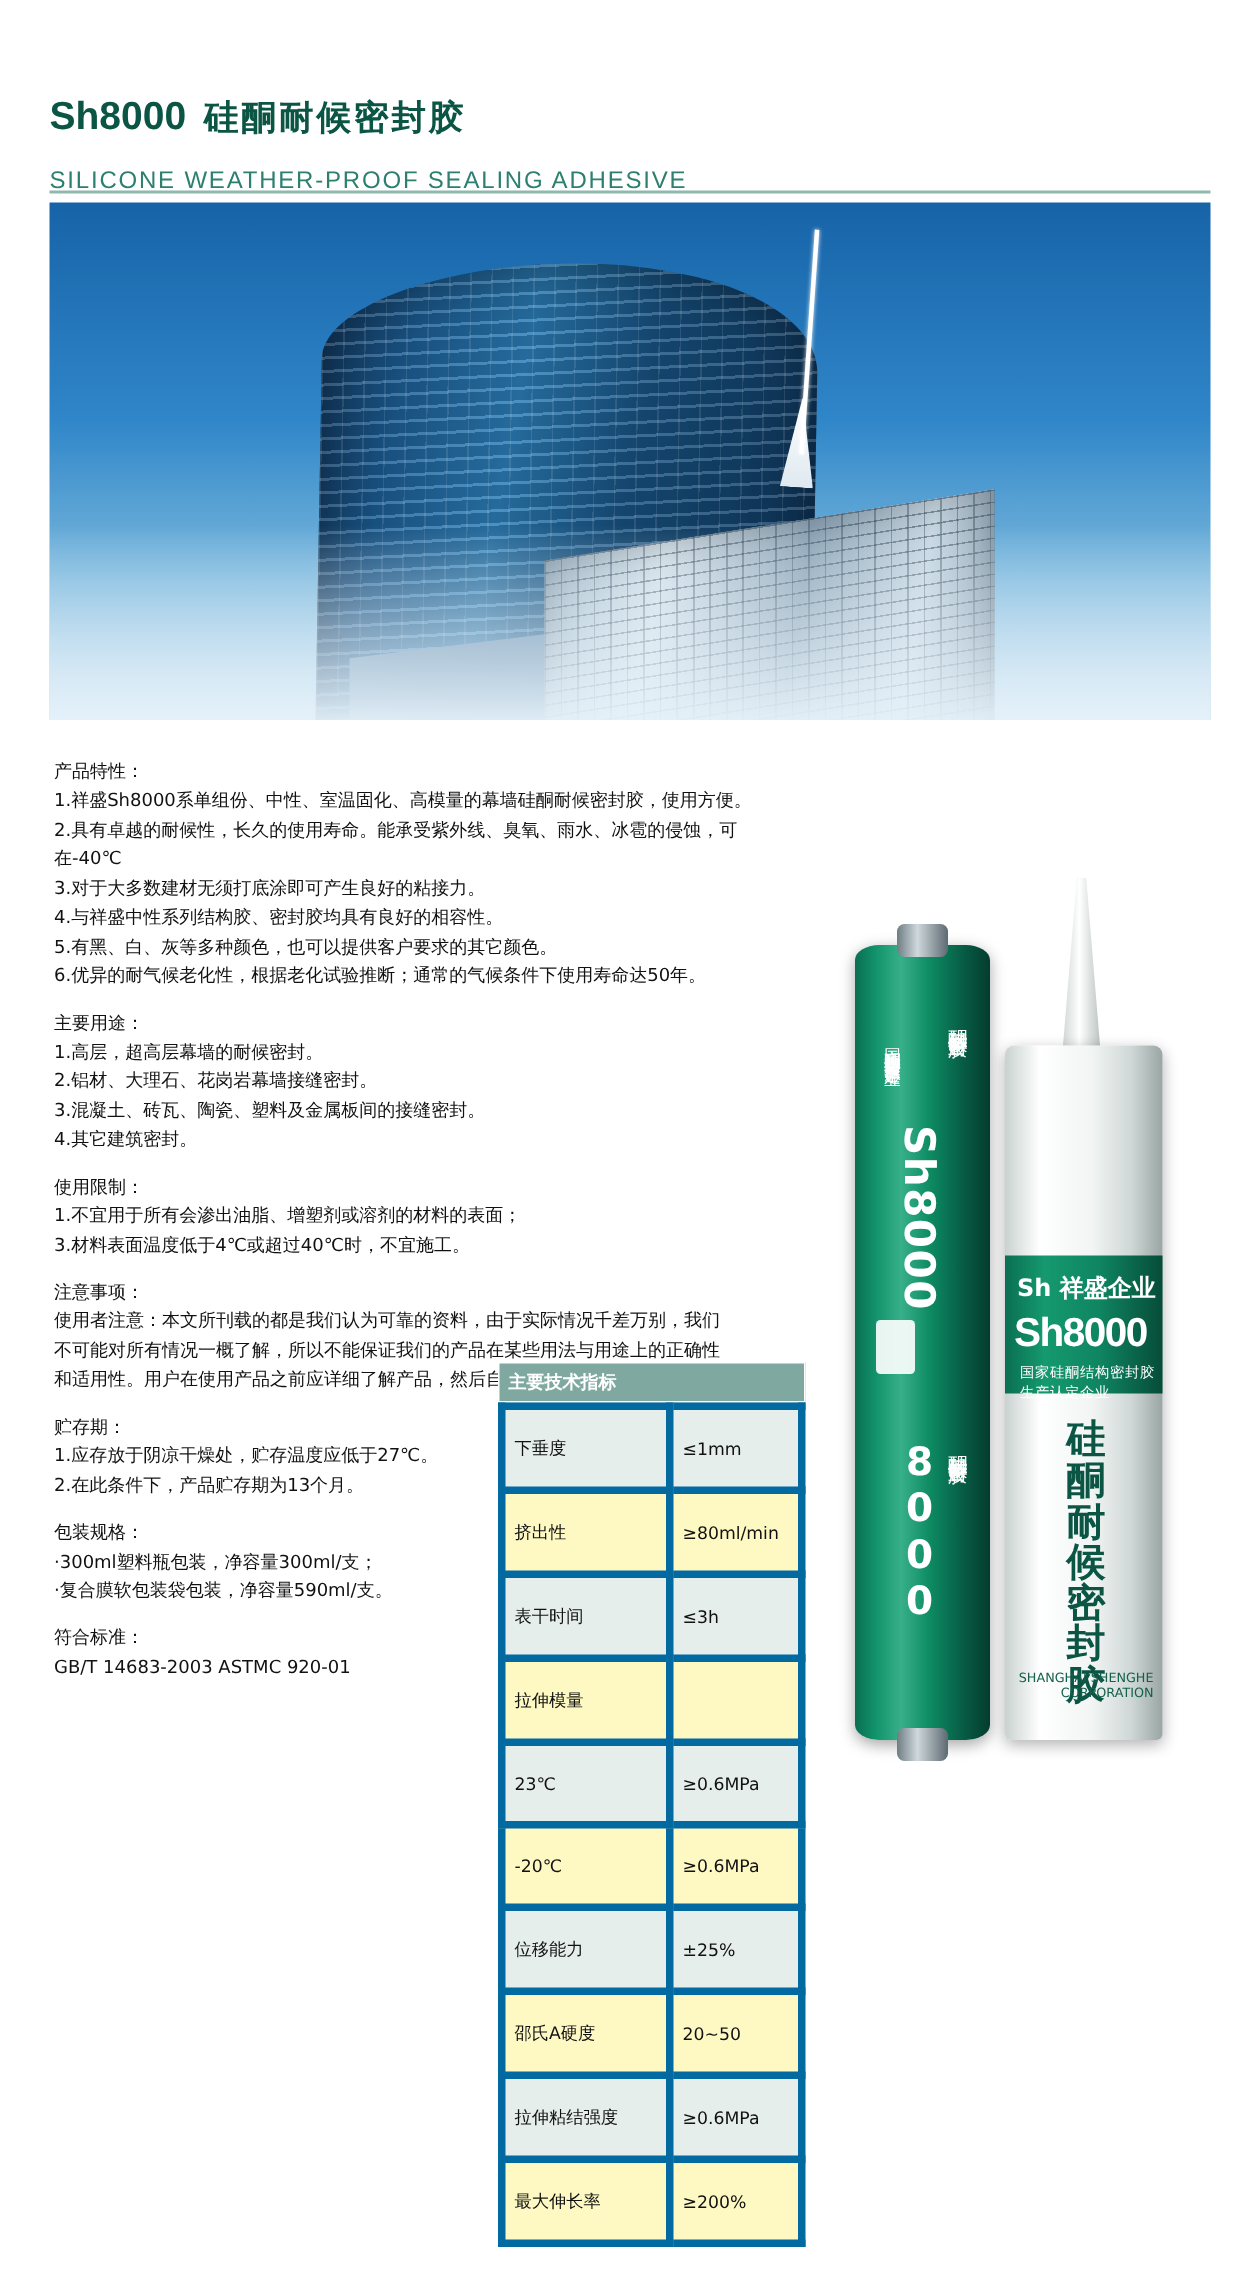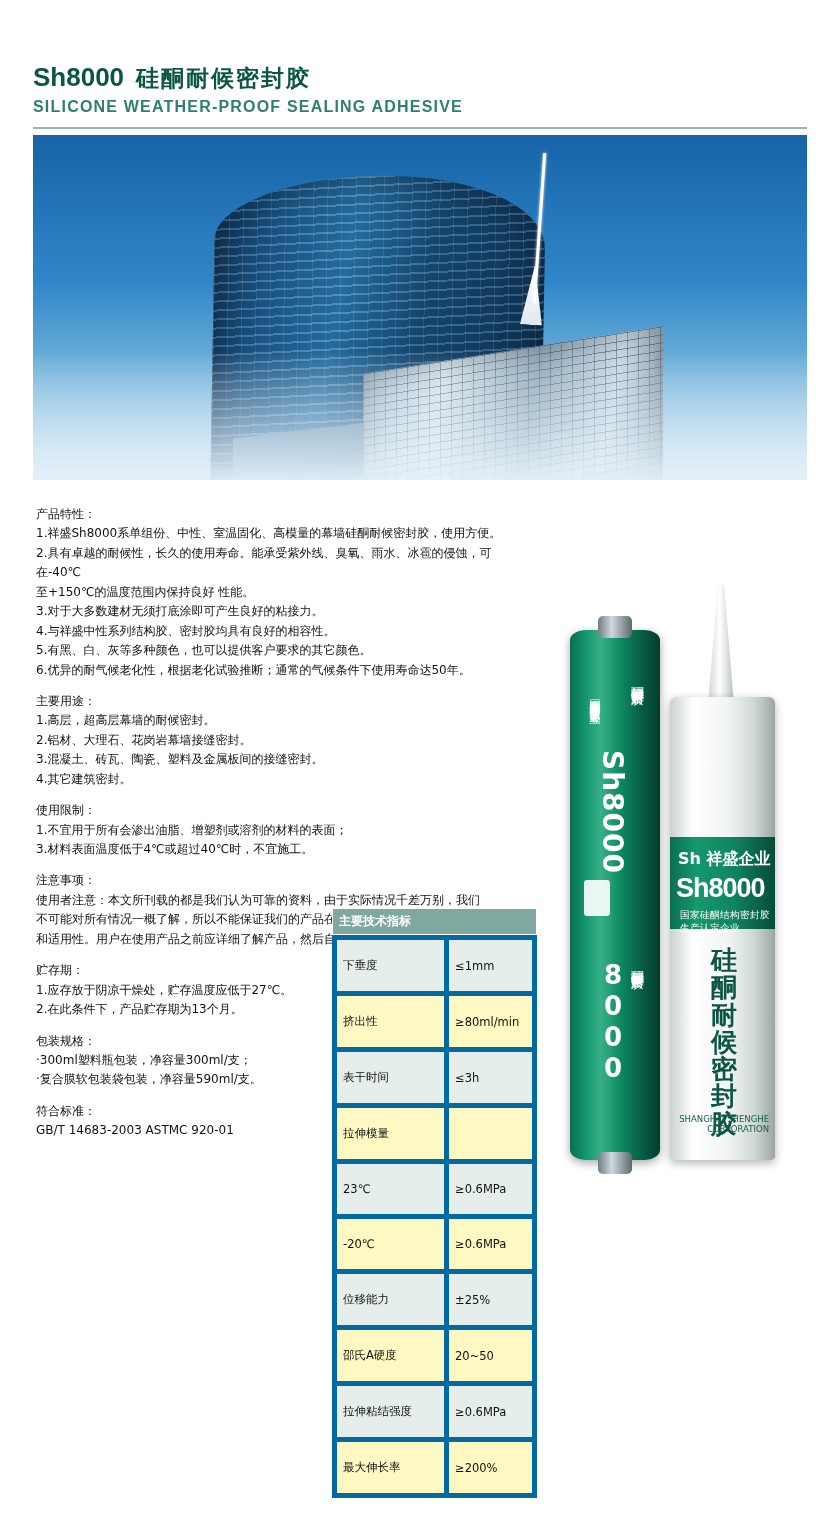--- a/index.html
+++ b/index.html
@@ -10,21 +10,21 @@
     position:relative;
     overflow:hidden;
   }
   .page{position:relative;width:840px;height:1154px;}
 
   
   .header{position:absolute;left:33px;top:62px;width:700px;}
   .title-row{display:flex;align-items:baseline;gap:12px;}
   .title-model{font-size:26px;font-weight:bold;color:#0b5544;letter-spacing:0px;}
   .title-cn{font-size:23px;font-weight:bold;color:#0b5544;letter-spacing:2px;font-family:"DejaVu Sans", sans-serif;}
-  .title-en{margin-top:4px;font-size:16px;color:#2d8070;letter-spacing:1.2px;font-weight:bold;}
+  .title-en{margin-top:18px;font-size:16px;color:#2d8070;letter-spacing:1.2px;}
   .header-rule{position:absolute;left:33px;top:127px;width:774px;height:2px;background:#8fb9ad;}
 
   
   .hero{position:absolute;left:33px;top:135px;width:774px;height:345px;overflow:hidden;
         background:linear-gradient(180deg,#1763a8 0%,#2f86c8 42%,#79b7dd 72%,#bcd9ea 100%);}
   .hero .sky-glow{position:absolute;left:0;bottom:0;width:100%;height:130px;
         background:linear-gradient(180deg,rgba(255,255,255,0) 0%,rgba(230,242,250,.95) 100%);}
   
   .hero .tower{
     position:absolute;left:180px;top:40px;width:330px;height:330px;
@@ -150,21 +150,20 @@
     <div class="mast"></div>
     <div class="sky-glow"></div>
   </div>
 
   <div class="content">
 
     <div class="sec">
       <p class="head">产品特性：</p>
       <p>1.祥盛Sh8000系单组份、中性、室温固化、高模量的幕墙硅酮耐候密封胶，使用方便。</p>
       <p>2.具有卓越的耐候性，长久的使用寿命。能承受紫外线、臭氧、雨水、冰雹的侵蚀，可在-40℃</p>
-      <p>至+150℃的温度范围内保持良好 性能。</p>
       <p>3.对于大多数建材无须打底涂即可产生良好的粘接力。</p>
       <p>4.与祥盛中性系列结构胶、密封胶均具有良好的相容性。</p>
       <p>5.有黑、白、灰等多种颜色，也可以提供客户要求的其它颜色。</p>
       <p>6.优异的耐气候老化性，根据老化试验推断；通常的气候条件下使用寿命达50年。</p>
     </div>
 
     <div class="sec">
       <p class="head">主要用途：</p>
       <p>1.高层，超高层幕墙的耐候密封。</p>
       <p>2.铝材、大理石、花岗岩幕墙接缝密封。</p>

